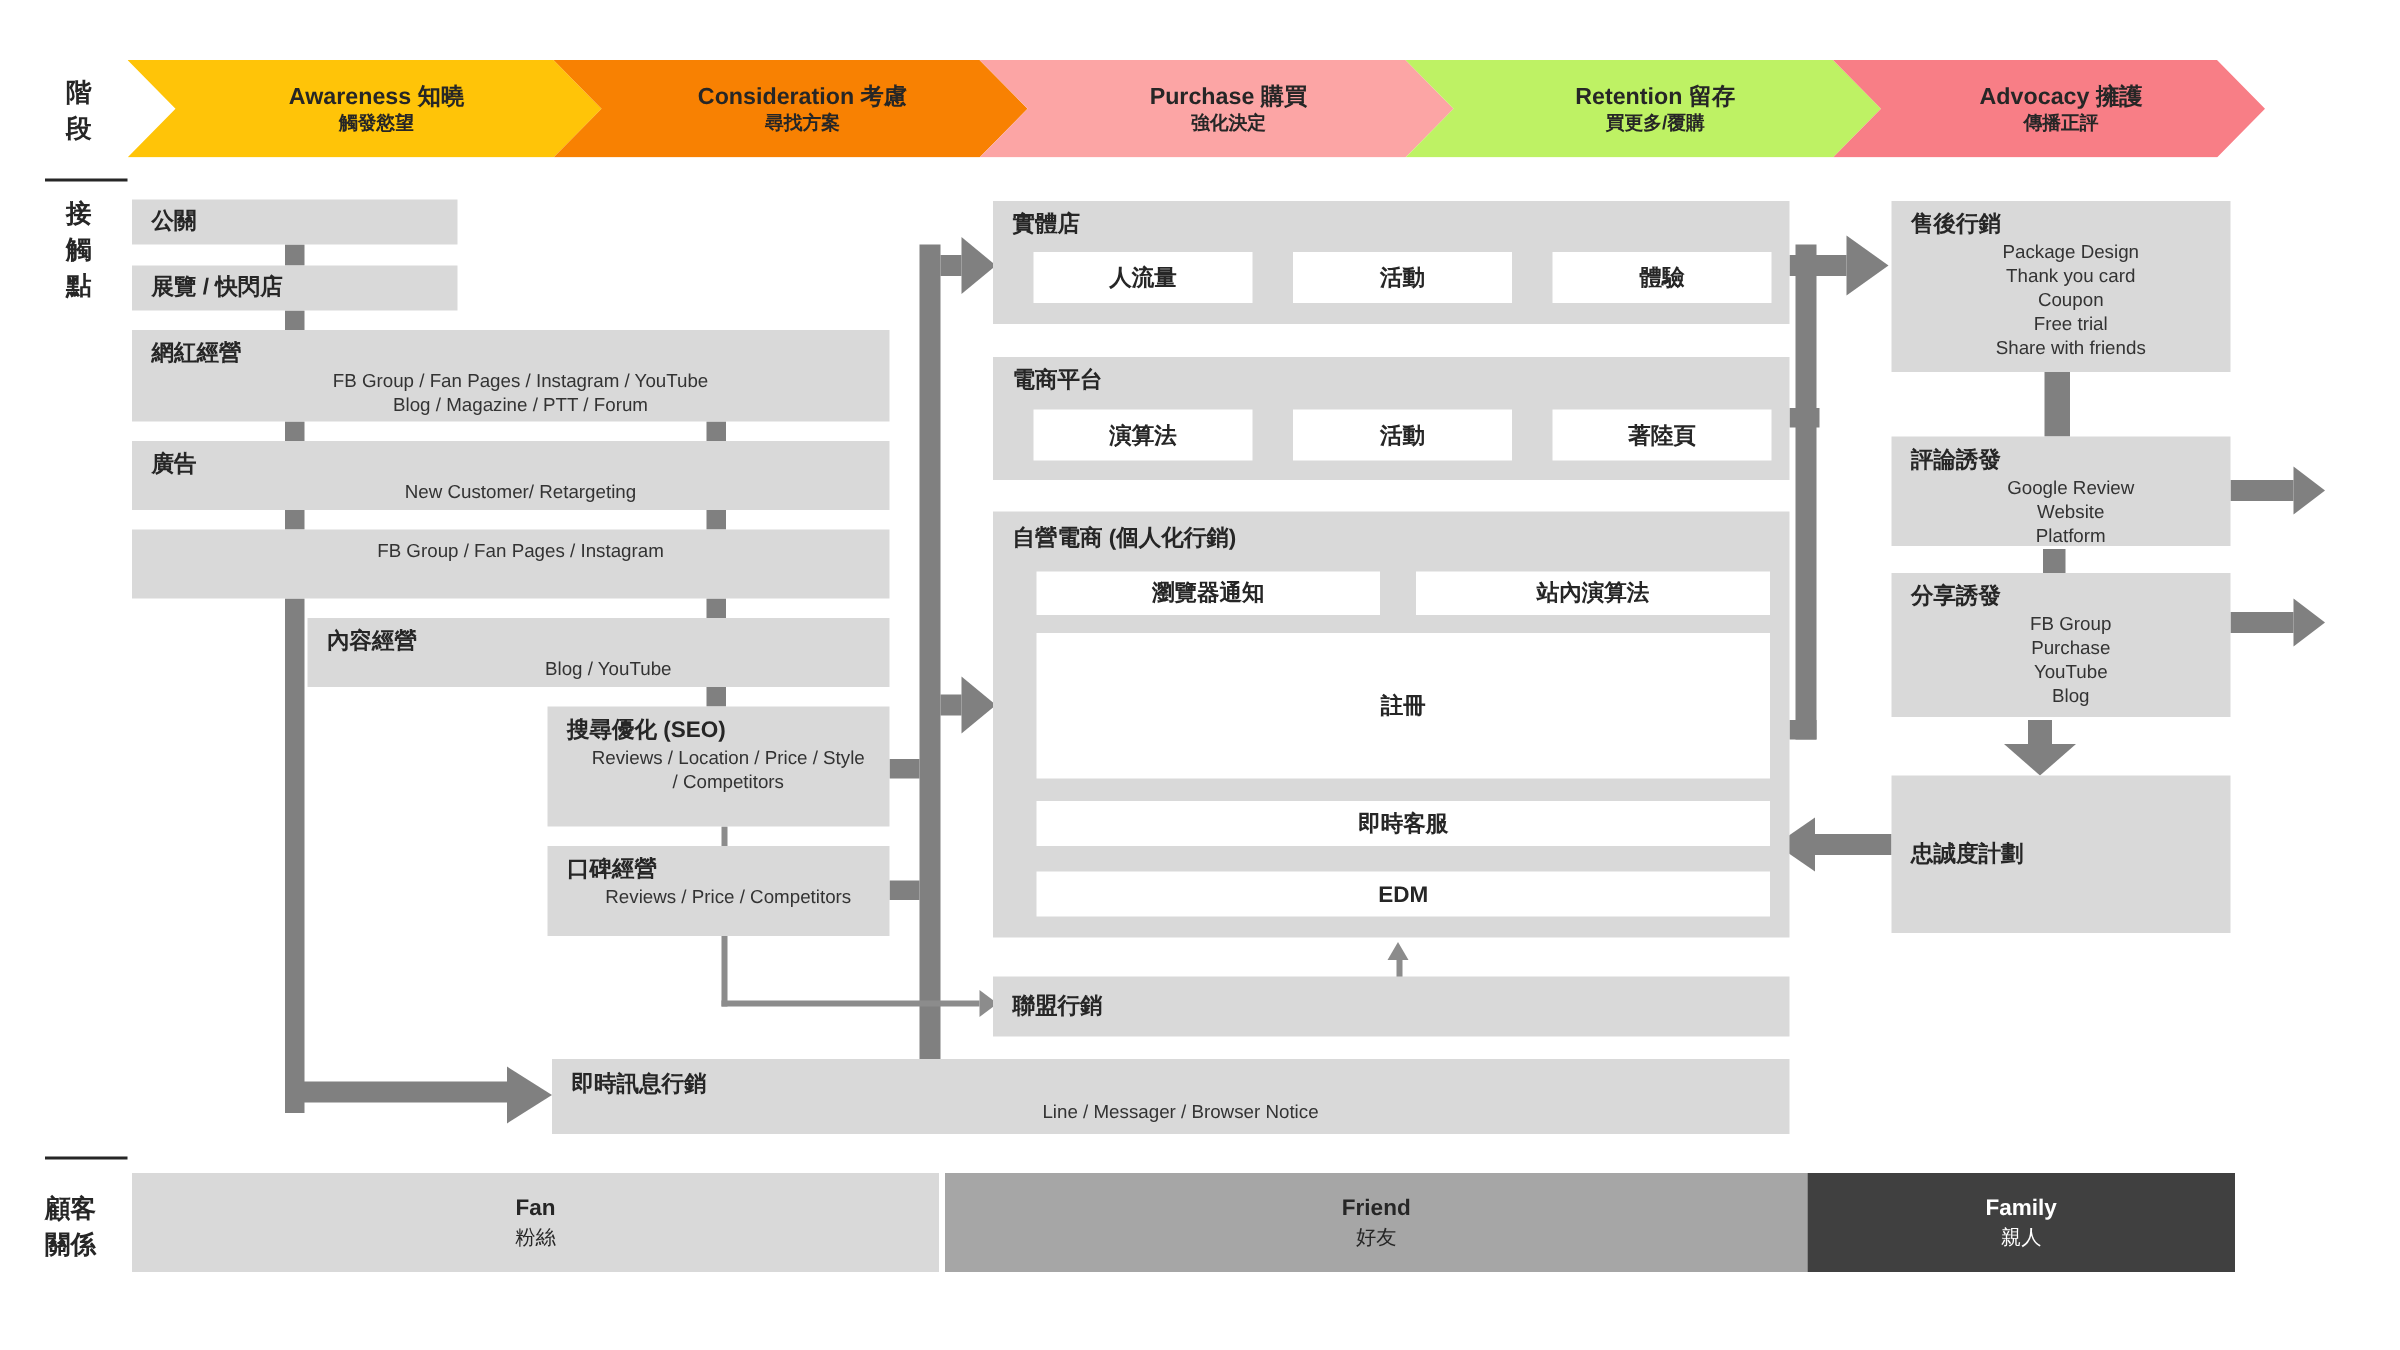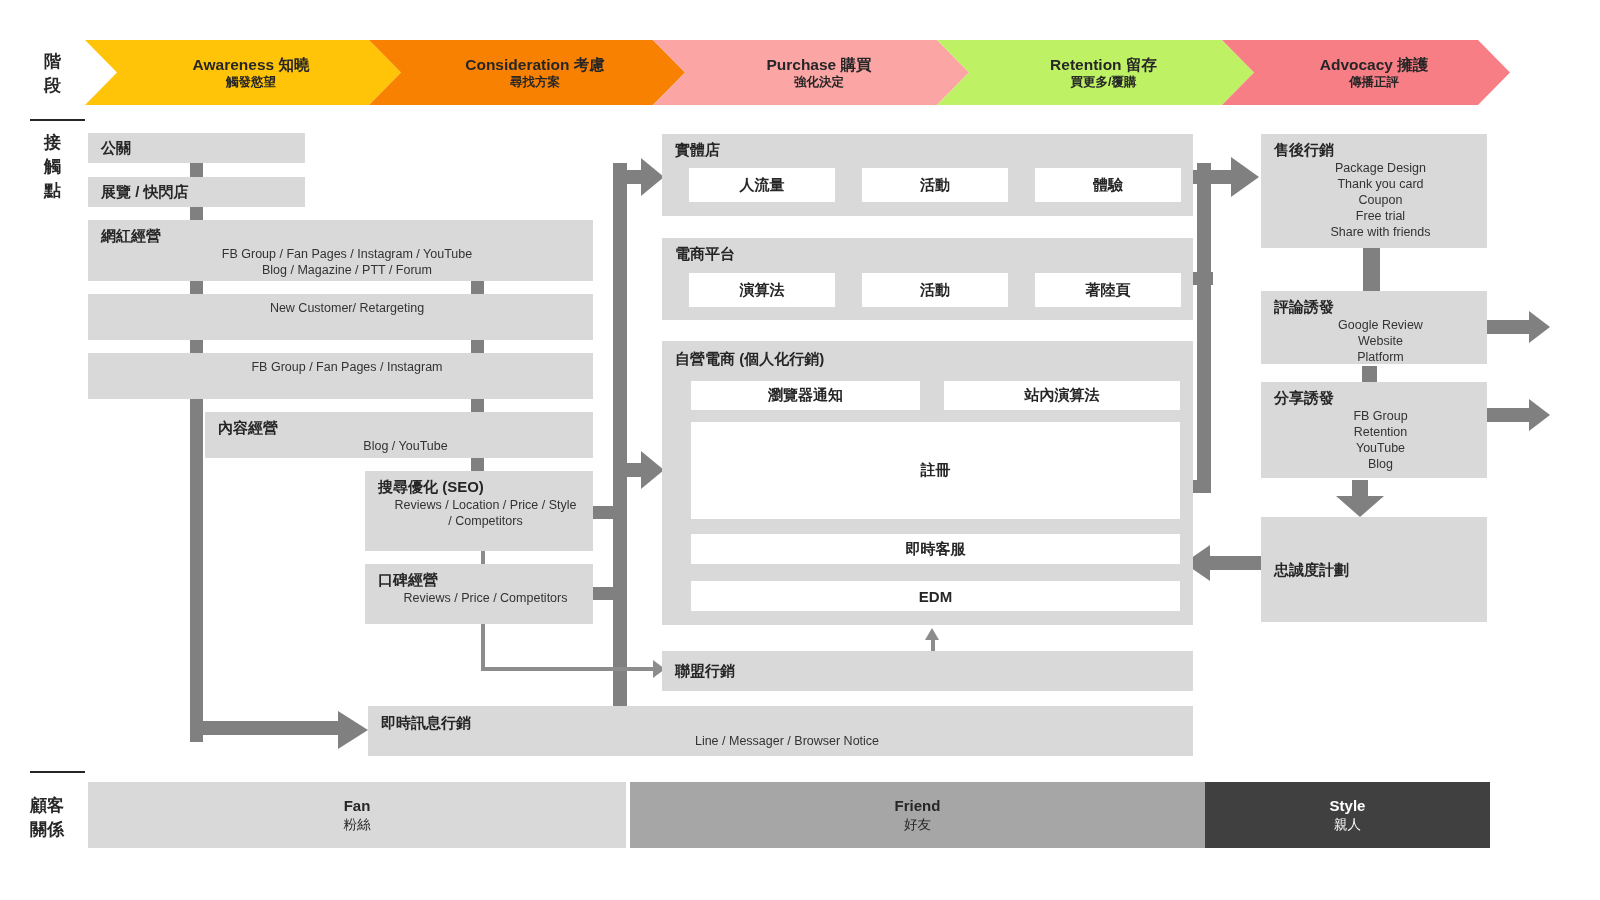--- a/index.html
+++ b/index.html
@@ -122,20 +122,21 @@
   </div>
   <div class="gbox vcenter" style="left:88px;top:177px;width:217px;height:30px;padding-left:13px;">
     <div class="bt">展覽 / 快閃店</div>
   </div>
   <div class="gbox" style="left:88px;top:220px;width:505px;height:61px;">
     <div class="bt">網紅經營</div>
     <div class="bs">FB Group / Fan Pages / Instagram / YouTube</div>
     <div class="bs">Blog / Magazine / PTT / Forum</div>
   </div>
   <div class="gbox" style="left:88px;top:294px;width:505px;height:46px;">
+    <div class="bt">廣告</div>
     <div class="bs">New Customer/ Retargeting</div>
   </div>
   <div class="gbox" style="left:88px;top:353px;width:505px;height:46px;">
     <div class="bs">FB Group / Fan Pages / Instagram</div>
   </div>
   <div class="gbox" style="left:205px;top:412px;width:388px;height:46px;">
     <div class="bt">內容經營</div>
     <div class="bs">Blog / YouTube</div>
   </div>
   <div class="gbox" style="left:365px;top:471px;width:228px;height:80px;">
@@ -189,34 +190,34 @@
   </div>
   <div class="gbox" style="left:1261px;top:291px;width:226px;height:73px;">
     <div class="bt">評論誘發</div>
     <div class="bs">Google Review</div>
     <div class="bs">Website</div>
     <div class="bs">Platform</div>
   </div>
   <div class="gbox" style="left:1261px;top:382px;width:226px;height:96px;">
     <div class="bt">分享誘發</div>
     <div class="bs">FB Group</div>
-    <div class="bs">Retention</div>
+    <div class="bs">Purchase</div>
     <div class="bs">YouTube</div>
     <div class="bs">Blog</div>
   </div>
   <div class="gbox vcenter" style="left:1261px;top:517px;width:226px;height:105px;padding-left:13px;">
     <div class="bt">忠誠度計劃</div>
   </div>
 
   <div class="band band-0" style="left:88px;width:538px;">
     <div class="bl">Fan</div>
     <div class="bsub">粉絲</div>
   </div>
   <div class="band band-1" style="left:630px;width:575px;">
     <div class="bl">Friend</div>
     <div class="bsub">好友</div>
   </div>
   <div class="band band-2" style="left:1205px;width:285px;">
-    <div class="bl">Style</div>
+    <div class="bl">Family</div>
     <div class="bsub">親人</div>
   </div>
 
 </div>
 
 </body></html>

